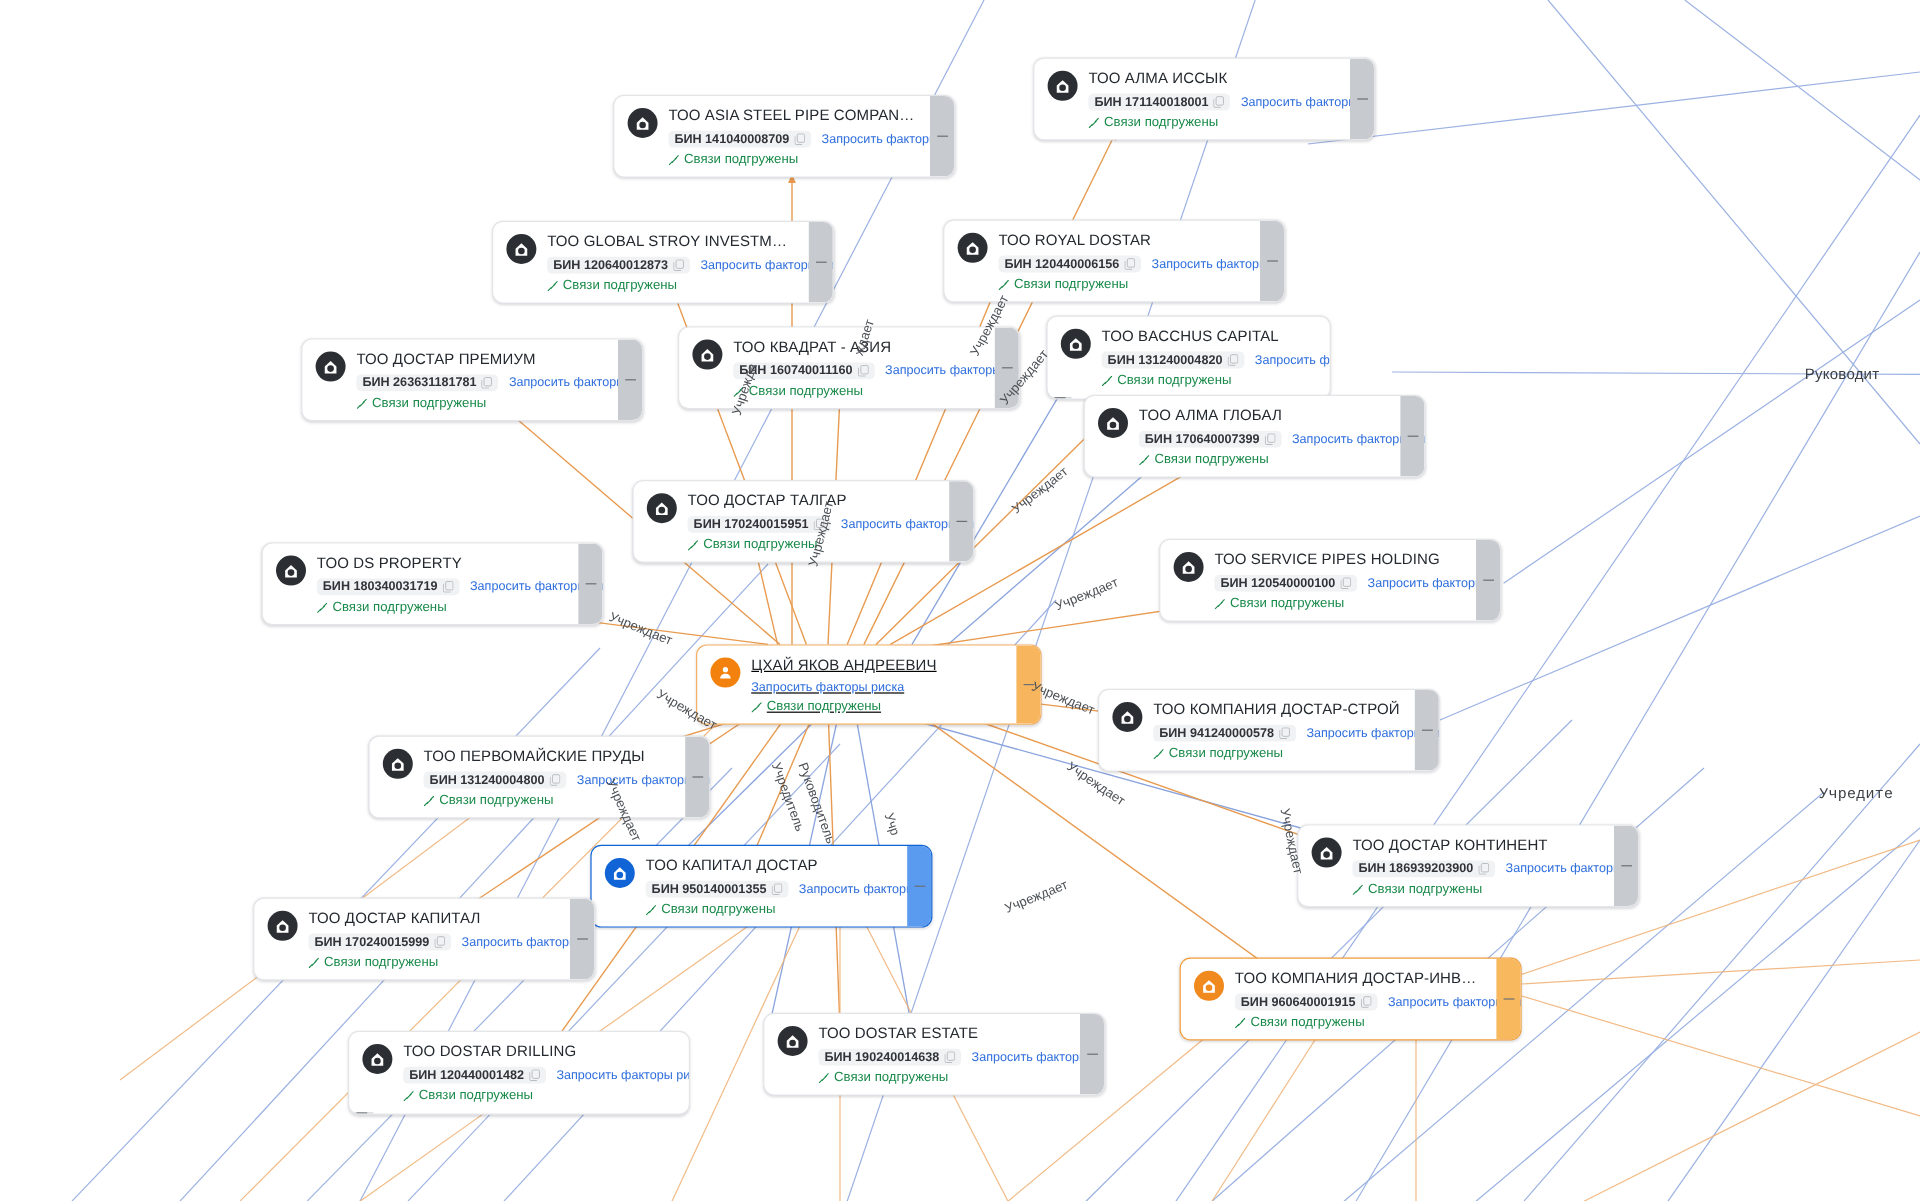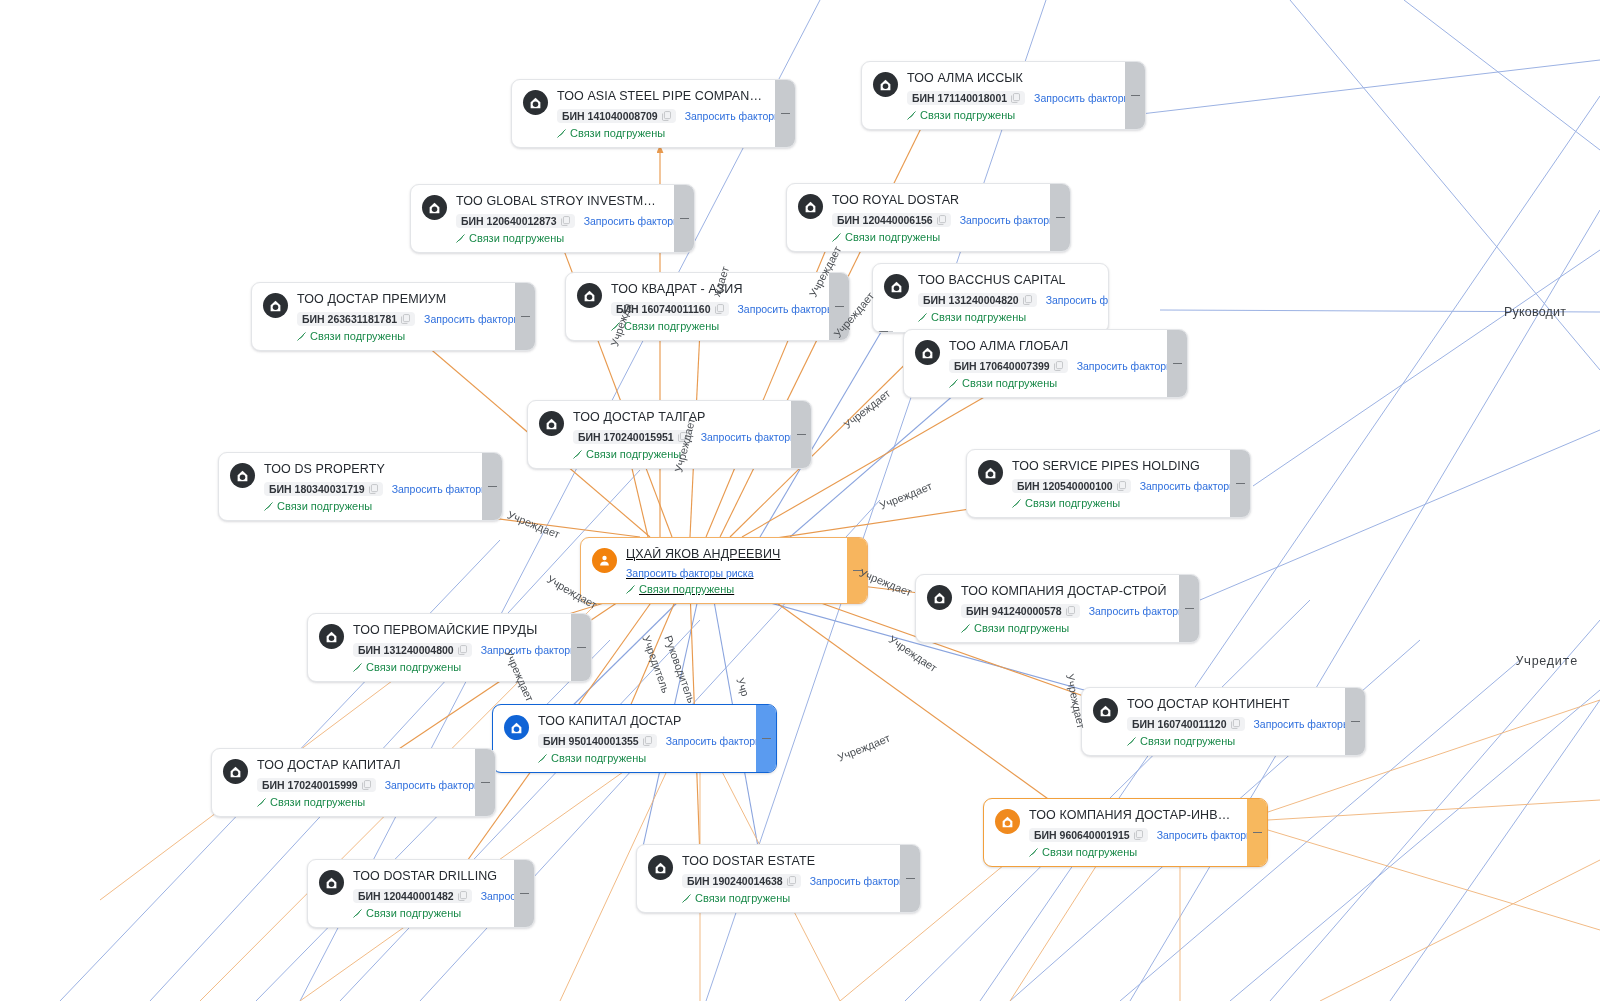--- a/index.html
+++ b/index.html
@@ -264,21 +264,21 @@
                 </svg>
               </span>
               <span>Связи подгружены</span>
             </div>
           </div>
         </div>
         <div class="node-handle">
           <span class="dash"></span>
         </div>
       </div>
-      <div class="node" style="left: 861px; top: 61px; width: 285px;">
+      <div class="node" style="left: 861px; top: 48px; width: 285px;">
         <div class="node-body">
           <div class="node-avatar company">
             <svg width="13" height="14" viewBox="0 0 16 16">
               <path d="M8 1.6 L14 7.2 L14 14.4 L2 14.4 L2 7.2 Z" fill="#ffffff"></path>
               <circle cx="8" cy="9.4" r="3.4" fill="#2b2f33"></circle>
             </svg>
           </div>
           <div class="node-text">
             <div class="node-title">ТОО АЛМА ИССЫК</div>
             <div class="node-meta">
@@ -748,21 +748,21 @@
           <div class="node-avatar company">
             <svg width="13" height="14" viewBox="0 0 16 16">
               <path d="M8 1.6 L14 7.2 L14 14.4 L2 14.4 L2 7.2 Z" fill="#ffffff"></path>
               <circle cx="8" cy="9.4" r="3.4" fill="#2b2f33"></circle>
             </svg>
           </div>
           <div class="node-text">
             <div class="node-title">ТОО ДОСТАР КОНТИНЕНТ</div>
             <div class="node-meta">
               <span class="bin-chip">
-                <span>БИН 160740011120</span>
+                <span>БИН 186939203900</span>
                 <span>
                   <svg class="copy-icon" width="9" height="10" viewBox="0 0 12 13">
                     <rect x="3.2" y="0.6" width="8.2" height="9.4" rx="1.6" fill="none" stroke="#6d7277" stroke-width="1"></rect>
                     <path d="M8.6 12.4 H2.1 a1.5 1.5 0 0 1 -1.5 -1.5 V3.2" fill="none" stroke="#6d7277" stroke-width="1"></path>
                   </svg>
                 </span>
               </span>
               <span class="risk-link">Запросить факторы риска</span>
             </div>
             <div class="links-row">
@@ -884,21 +884,21 @@
                 </svg>
               </span>
               <span>Связи подгружены</span>
             </div>
           </div>
         </div>
         <div class="node-handle">
           <span class="dash"></span>
         </div>
       </div>
-      <div class="node" style="left: 307px; top: 859px; width: 228px;">
+      <div class="node" style="left: 290px; top: 859px; width: 285px; flex-direction: column;">
         <div class="node-body">
           <div class="node-avatar company">
             <svg width="13" height="14" viewBox="0 0 16 16">
               <path d="M8 1.6 L14 7.2 L14 14.4 L2 14.4 L2 7.2 Z" fill="#ffffff"></path>
               <circle cx="8" cy="9.4" r="3.4" fill="#2b2f33"></circle>
             </svg>
           </div>
           <div class="node-text">
             <div class="node-title">ТОО DOSTAR DRILLING</div>
             <div class="node-meta">

